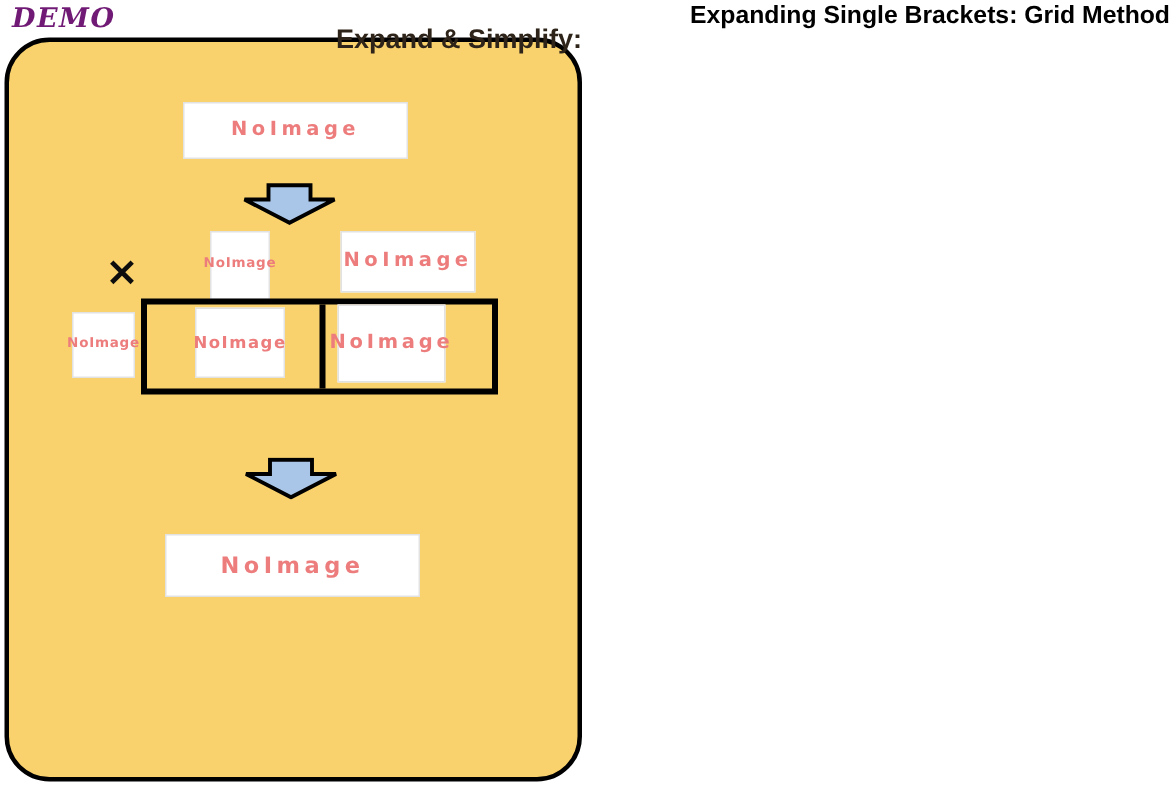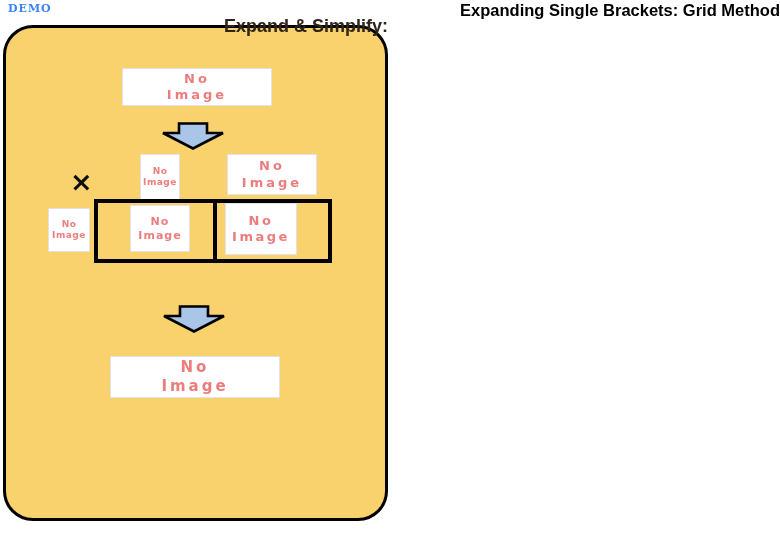--- a/index.html
+++ b/index.html
@@ -1,33 +1,33 @@
 <!DOCTYPE html>
 <html style="--panel-bg: #F9D26E; --panel-border: #000000; --placeholder-text: #ED7D7D; --arrow-fill: #A9C6E8; --arrow-stroke: #000000; --grid-border: #000000; --heading-text: #2E2419; --title-text: #000000;"><head>
 <meta charset="utf-8">
 <style>
   html,body{margin:0;padding:0;background:#fff;}
   .stage{position:relative;width:780px;height:540px;background:#fff;overflow:hidden;
          font-family:"Liberation Sans",sans-serif;}
 
   .demo-label{position:absolute;left:8px;top:2px;font-family:"DejaVu Serif",serif;
-              font-weight:800;font-size:11px;letter-spacing:1px;color:#3b82f6;}
+              font-weight:800;font-size:18px;letter-spacing:1px;color:#701a75;font-style:italic;}
 
   .slide-title{position:absolute;left:0;top:1px;width:780px;text-align:right;
                font-size:16.5px;font-weight:600;color:var(--title-text,#000);}
 
   .panel{position:absolute;left:3px;top:25px;width:385px;height:496px;box-sizing:border-box;
          background:var(--panel-bg,#F9D26E);border:3px solid var(--panel-border,#000);
          border-radius:30px;}
 
   .panel-heading{position:absolute;left:3px;top:16px;width:385px;text-align:right;
                  font-size:18px;font-weight:600;color:var(--heading-text,#2E2419);}
 
   .noimg{position:absolute;background:#fff;border:1px solid #e2e2e2;box-sizing:border-box;
-         display:flex;flex-direction:column;align-items:center;justify-content:center;
+         display:flex;flex-direction:row;align-items:center;justify-content:center;
          color:var(--placeholder-text,#ED7D7D);font-weight:bold;text-align:center;
          font-family:"DejaVu Sans",sans-serif;line-height:1.25;}
   .noimg span{display:block;}
 
   .box-top     {left:122px;top:68px; width:150px;height:38px;font-size:13px;letter-spacing:3px;}
   .box-colhead1{left:140px;top:154px;width:40px; height:46px;font-size:9px; letter-spacing:0.5px;}
   .box-colhead2{left:227px;top:154px;width:90px; height:41px;font-size:13px;letter-spacing:3px;}
   .box-rowhead {left:48px; top:208px;width:42px; height:44px;font-size:9px; letter-spacing:0.5px;}
   .box-cell1   {left:130px;top:205px;width:60px; height:47px;font-size:11px;letter-spacing:1px;}
   .box-cell2   {left:225px;top:203px;width:72px; height:52px;font-size:13px;letter-spacing:2.5px;}

